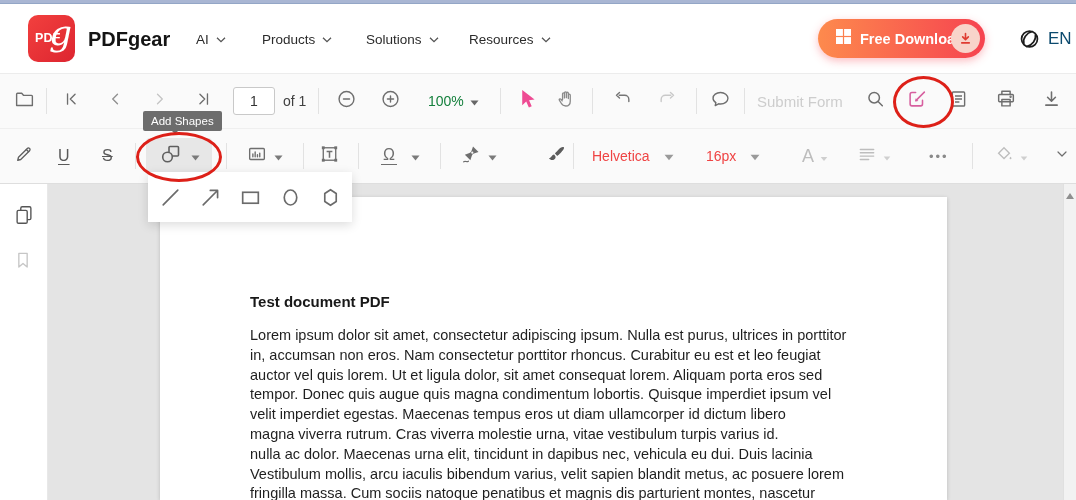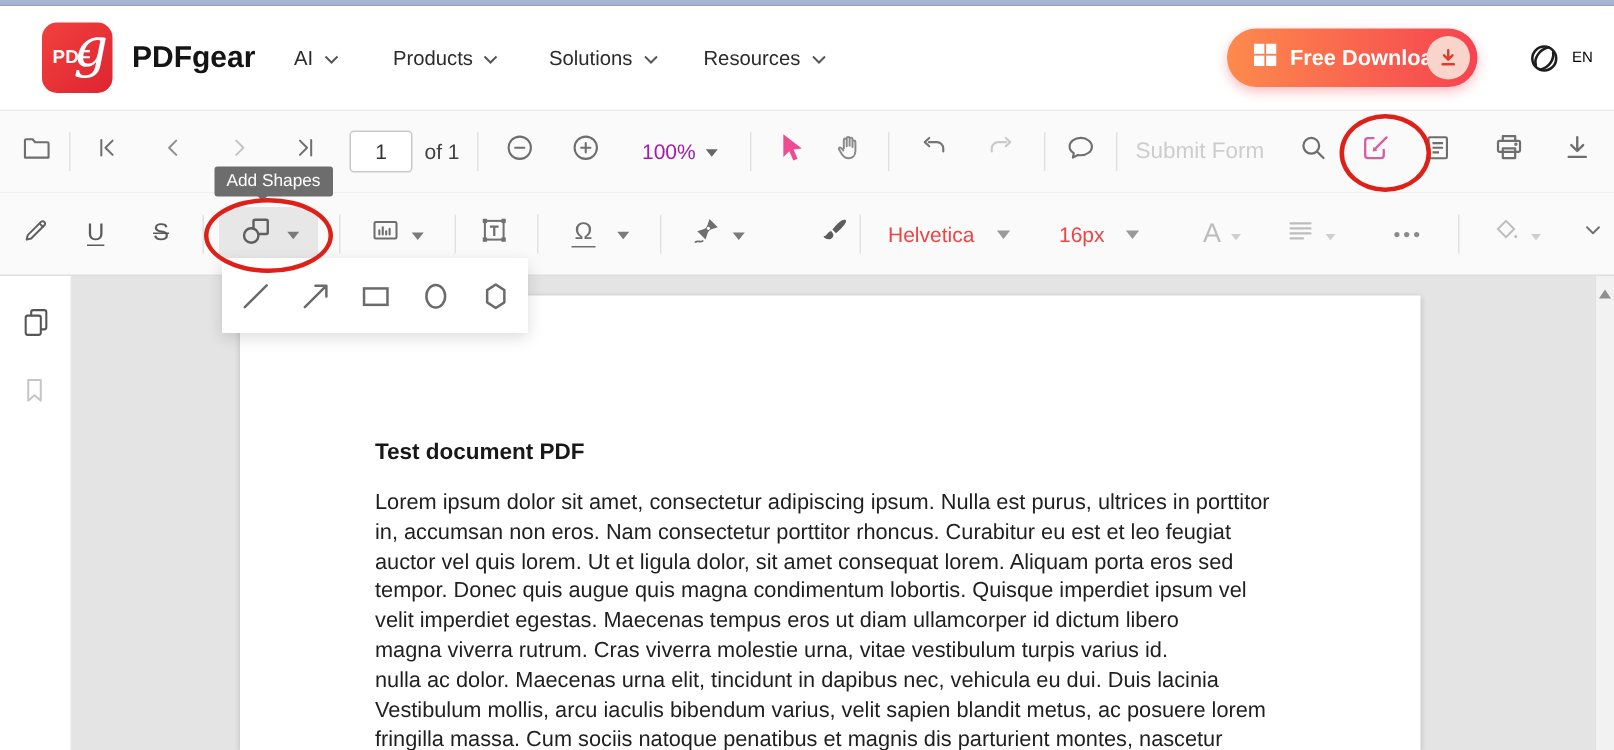--- a/index.html
+++ b/index.html
@@ -16,21 +16,21 @@
           background:linear-gradient(135deg,#f2403e,#dd2530); cursor:pointer; }
   .logo .pdf { position:absolute; left:7px; top:16px; color:#fff; font-size:12.5px; font-weight:bold; letter-spacing:.2px; }
   .logo .script { position:absolute; right:3px; top:-3px; color:#fff; font-family:"DejaVu Serif", serif; font-style:italic; font-size:36px; font-weight:400; }
   .brand { position:absolute; left:88px; top:50%; transform:translateY(-50%); font-size:20px; font-weight:bold; color:#141414; cursor:pointer; }
   .nav-item { position:absolute; top:50%; transform:translateY(-50%); display:flex; align-items:center; gap:7px; font-size:13.5px; color:#2b2b2b; cursor:pointer; }
   .dl-btn { position:absolute; left:818px; top:15px; width:167px; height:39px; border-radius:20px;
             background:linear-gradient(90deg,#fd8a4d,#f64350); display:flex; align-items:center; padding-left:18px; gap:9px; cursor:pointer;
             box-shadow:0 3px 8px rgba(246,67,80,.35); }
   .dl-btn .label { color:#fff; font-size:14.5px; font-weight:bold; }
   .dl-badge { position:absolute; right:5px; top:5px; width:29px; height:29px; border-radius:50%; background:#f8d4ca; display:flex; align-items:center; justify-content:center; }
-  .lang { position:absolute; left:1048px; top:50%; transform:translateY(-50%); font-size:10px; color:#000000; cursor:pointer; }
+  .lang { position:absolute; left:1048px; top:50%; transform:translateY(-50%); font-size:17px; color:#0c4a6e; cursor:pointer; }
   .globe { position:absolute; left:1018px; top:50%; transform:translateY(-50%); cursor:pointer; display:flex; }
 
   
   .toolbar1 { position:absolute; left:0; top:74px; width:1076px; height:55px; background:#fafafa; border-bottom:1px solid #efefef; }
   .toolbar2 { position:absolute; left:0; top:129px; width:1076px; height:55px; background:#fafafa; border-bottom:1px solid #dedede; }
   .tb { position:absolute; top:50%; transform:translateY(-50%); display:flex; align-items:center; gap:6px; cursor:pointer; }
   .tb.static { cursor:default; }
   .vdiv { position:absolute; top:50%; transform:translateY(-50%); width:1px; height:26px; background:#e2e2e2; }
   .page-input { position:absolute; left:233px; top:50%; transform:translateY(-50%); width:42px; height:28px; border:1px solid #c9c9c9; border-radius:3px; background:#fff; text-align:center; font-size:14px; color:#333; font-family:"Liberation Sans",sans-serif; }
   .txt14 { font-size:14px; color:#404040; }
@@ -164,21 +164,21 @@
             <path d="M8.5 12h7"></path>
           </svg></span>
       </div>
     <div class="tb" style="left:380px">
         <span><svg width="21" height="21" viewBox="0 0 24 24" fill="none" stroke="#6e6e6e" stroke-width="1.6" stroke-linecap="round">
             <circle cx="12" cy="12" r="8.5"></circle>
             <path d="M8.5 12h7M12 8.5v7"></path>
           </svg></span>
       </div>
     <div class="tb" style="left:428px">
-      <span class="txt14" style="color:#a21caf">100%</span>
+      <span class="txt14" style="color:#15803d">100%</span>
       <span><svg width="9" height="6" viewBox="0 0 9 6">
             <path d="M.5.5h8L4.5 5.5z" fill="#666"></path>
           </svg></span>
     </div>
     <div class="vdiv" style="left:500px"></div>
 
     <div class="tb" style="left:517px">
         <span><svg width="19" height="21" viewBox="0 0 20 22">
             <path fill="#ee4b93" d="M5.5 1.5v16l4.2-4 2.8 6.5 3-1.3-2.8-6.4 5.8-.8z"></path>
           </svg></span>

